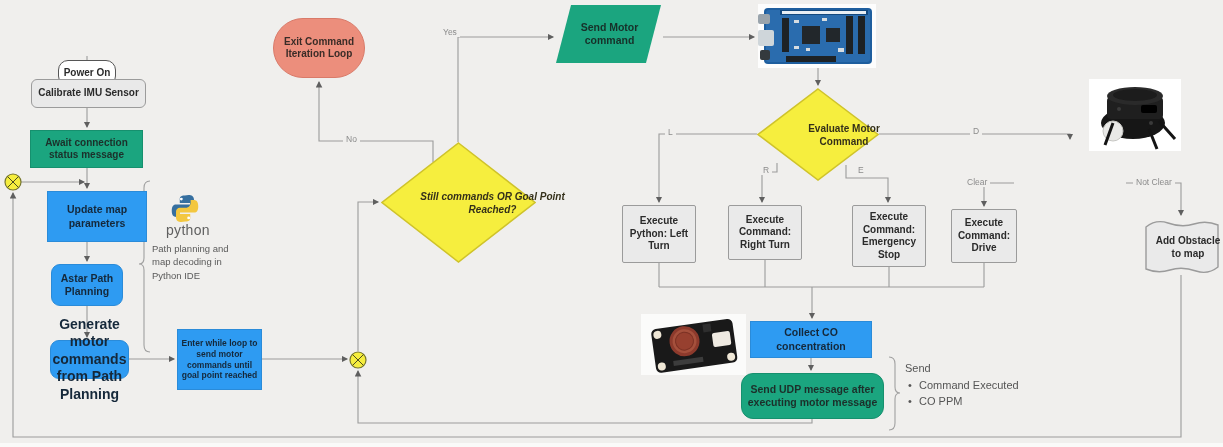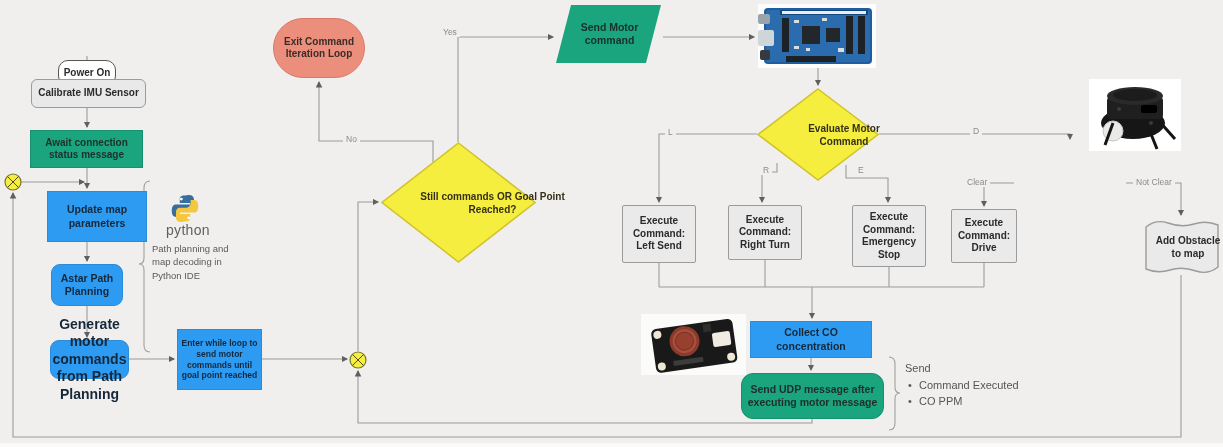--- a/index.html
+++ b/index.html
@@ -97,21 +97,21 @@
       <circle cx="11.2" cy="5.3" r="1.5" fill="#ffffff"></circle>
       <path d="M15.2,28.5 c5.5,0 5.2,-2.4 5.2,-5.2 l0,-2.7 l-10.6,0 l0,-1.4 l14.6,0 c3,0 4.3,-2.3 4.3,-6.6 c0,-4.3 -1.6,-6.4 -4.5,-6.4 l-3.4,0 l0,3.2 c0,2.6 -2.2,4.9 -4.8,4.9 l-6.4,0 c-2.2,0 -3.9,1.8 -3.9,4 l0,6 c0,3.4 2.6,4.7 5.6,4.7 z" fill="#f3c73f"></path>
       <circle cx="18.8" cy="24.7" r="1.5" fill="#ffffff"></circle>
     </svg>
   </div>
   <div class="wordmark" style="left:166px;top:222px;">python</div>
   <div class="annot" style="left:152px;top:242px;width:90px;">Path planning and map decoding in Python IDE</div>
 
   <div class="node stadium-salmon" style="left:273px;top:18px;width:92px;height:60px;">Exit Command Iteration Loop</div>
 
-  <div class="diamond" style="left:381px;top:142px;width:155px;height:121px;">
+  <div class="diamond" style="left:381px;top:142px;width:155px;height:121px;font-style:italic;">
     <svg width="155" height="121">
         <polygon points="77.5,1 154,60.5 77.5,120 1,60.5" fill="#f6ee3e" stroke="#cfc32a" stroke-width="1.5"></polygon>
       </svg>
     <div class="dtext" style="padding:0 34px;">Still commands OR Goal Point Reached?</div>
   </div>
 
   <div class="node parallelogram" style="left:556px;top:5px;width:107px;height:58px;font-size:10.5px;">Send Motor command</div>
 
   <div class="img-holder" style="left:758px;top:4px;width:118px;height:64px;background:#fdfdfd;">
     <svg width="118" height="64" viewBox="0 0 118 64">
@@ -155,21 +155,21 @@
       <ellipse cx="46" cy="16" rx="22" ry="6" fill="#1c1c1c"></ellipse>
       <rect x="52" y="26" width="16" height="8" rx="2" fill="#000000"></rect>
       <ellipse cx="24" cy="52" rx="10" ry="10" fill="#e9e9e7" stroke="#c6c6c2"></ellipse>
       <path d="M70,42 L86,60 M60,50 L68,70 M24,44 L16,66" stroke="#141414" stroke-width="3" fill="none"></path>
       <circle cx="30" cy="30" r="2" fill="#3a3a3a"></circle>
         <circle cx="62" cy="44" r="2" fill="#3a3a3a"></circle>
     </svg>
   </div>
 
 
-  <div class="node exec-box" style="left:622px;top:205px;width:74px;height:58px;">Execute Command: Left Send</div>
+  <div class="node exec-box" style="left:622px;top:205px;width:74px;height:58px;">Execute Python: Left Turn</div>
   <div class="node exec-box" style="left:728px;top:205px;width:74px;height:55px;">Execute Command: Right Turn</div>
   <div class="node exec-box" style="left:852px;top:205px;width:74px;height:62px;">Execute Command: Emergency Stop</div>
   <div class="node exec-box" style="left:951px;top:209px;width:66px;height:54px;">Execute Command: Drive</div>
 
   <div class="diamond" style="left:1144px;top:218px;width:76px;height:58px;">
     <svg width="76" height="58" viewBox="0 0 76 58">
       <path d="M2,9 Q12,1 24,5 Q38,10 50,6 Q62,2 74,7 L74,49 Q64,57 52,53 Q38,48 26,52 Q14,56 2,51 Z" fill="#eaeaea" stroke="#9b9b9b" stroke-width="1.4"></path>
     </svg>
     <div class="dtext" style="color:#2b2b2b;font-size:10px;padding:0 6px;">Add Obstacle to map</div>
   </div>

